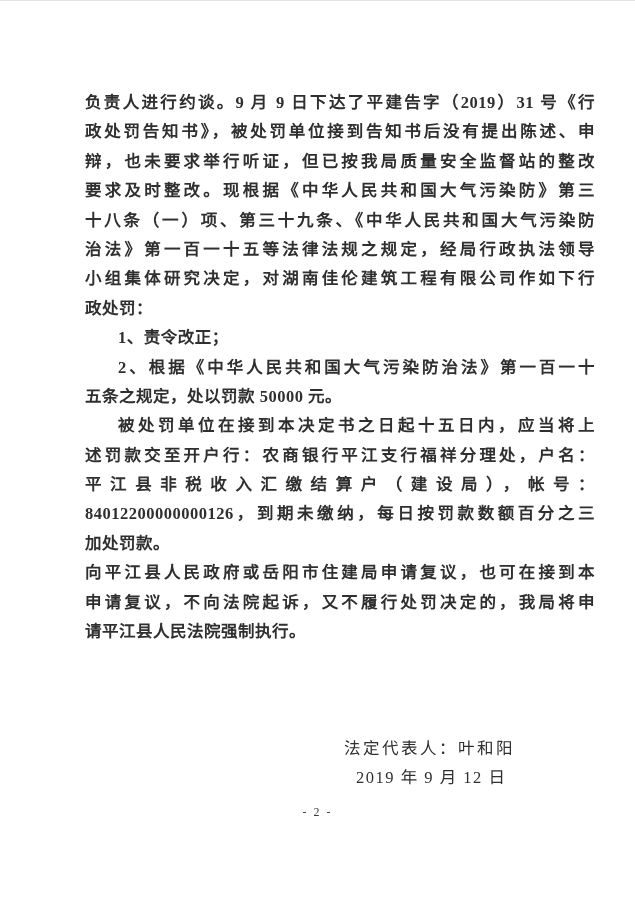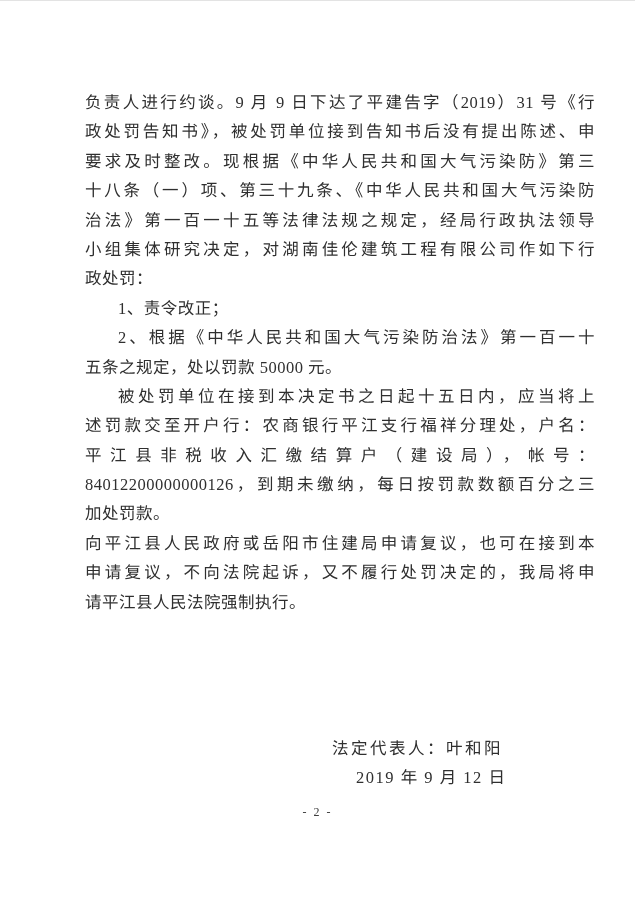--- a/index.html
+++ b/index.html
@@ -25,37 +25,38 @@
     width: 510px;
     font-size: 16.5px;
     line-height: 29.4px;
     letter-spacing: 0.5px;
   }
   .ln {
     height: 29.4px;
     text-align: justify;
     text-align-last: justify;
     white-space: nowrap;
+    font-weight: bold;
   }
   .ln.last {
     text-align-last: left;
     white-space: normal;
   }
   .ln.indent {
     text-indent: 33px;
   }
   .signature-block {
     position: absolute;
     left: 0;
     top: 0;
     width: 635px;
   }
   .sig-line {
     position: absolute;
-    left: 332px;
+    left: 344px;
     top: 733px;
     font-size: 16.5px;
     line-height: 29.4px;
     letter-spacing: 2.5px;
     white-space: nowrap;
   }
   .date-line {
     position: absolute;
     left: 356px;
     top: 762px;
@@ -78,20 +79,21 @@
 </head>
 <body>
 
 <div class="page">
 
   <div class="doc-body">
 
     <div>
       <div class="ln">负责人进行约谈。9 月 9 日下达了平建告字（2019）31 号《行</div>
       <div class="ln">政处罚告知书》，被处罚单位接到告知书后没有提出陈述、申</div>
+      <div class="ln">辩，也未要求举行听证，但已按我局质量安全监督站的整改</div>
       <div class="ln">要求及时整改。现根据《中华人民共和国大气污染防》第三</div>
       <div class="ln">十八条（一）项、第三十九条、《中华人民共和国大气污染防</div>
       <div class="ln">治法》第一百一十五等法律法规之规定，经局行政执法领导</div>
       <div class="ln">小组集体研究决定，对湖南佳伦建筑工程有限公司作如下行</div>
       <div class="ln last">政处罚：</div>
     </div>
 
     <div>
       <div class="ln last indent">1、责令改正；</div>
     </div>

